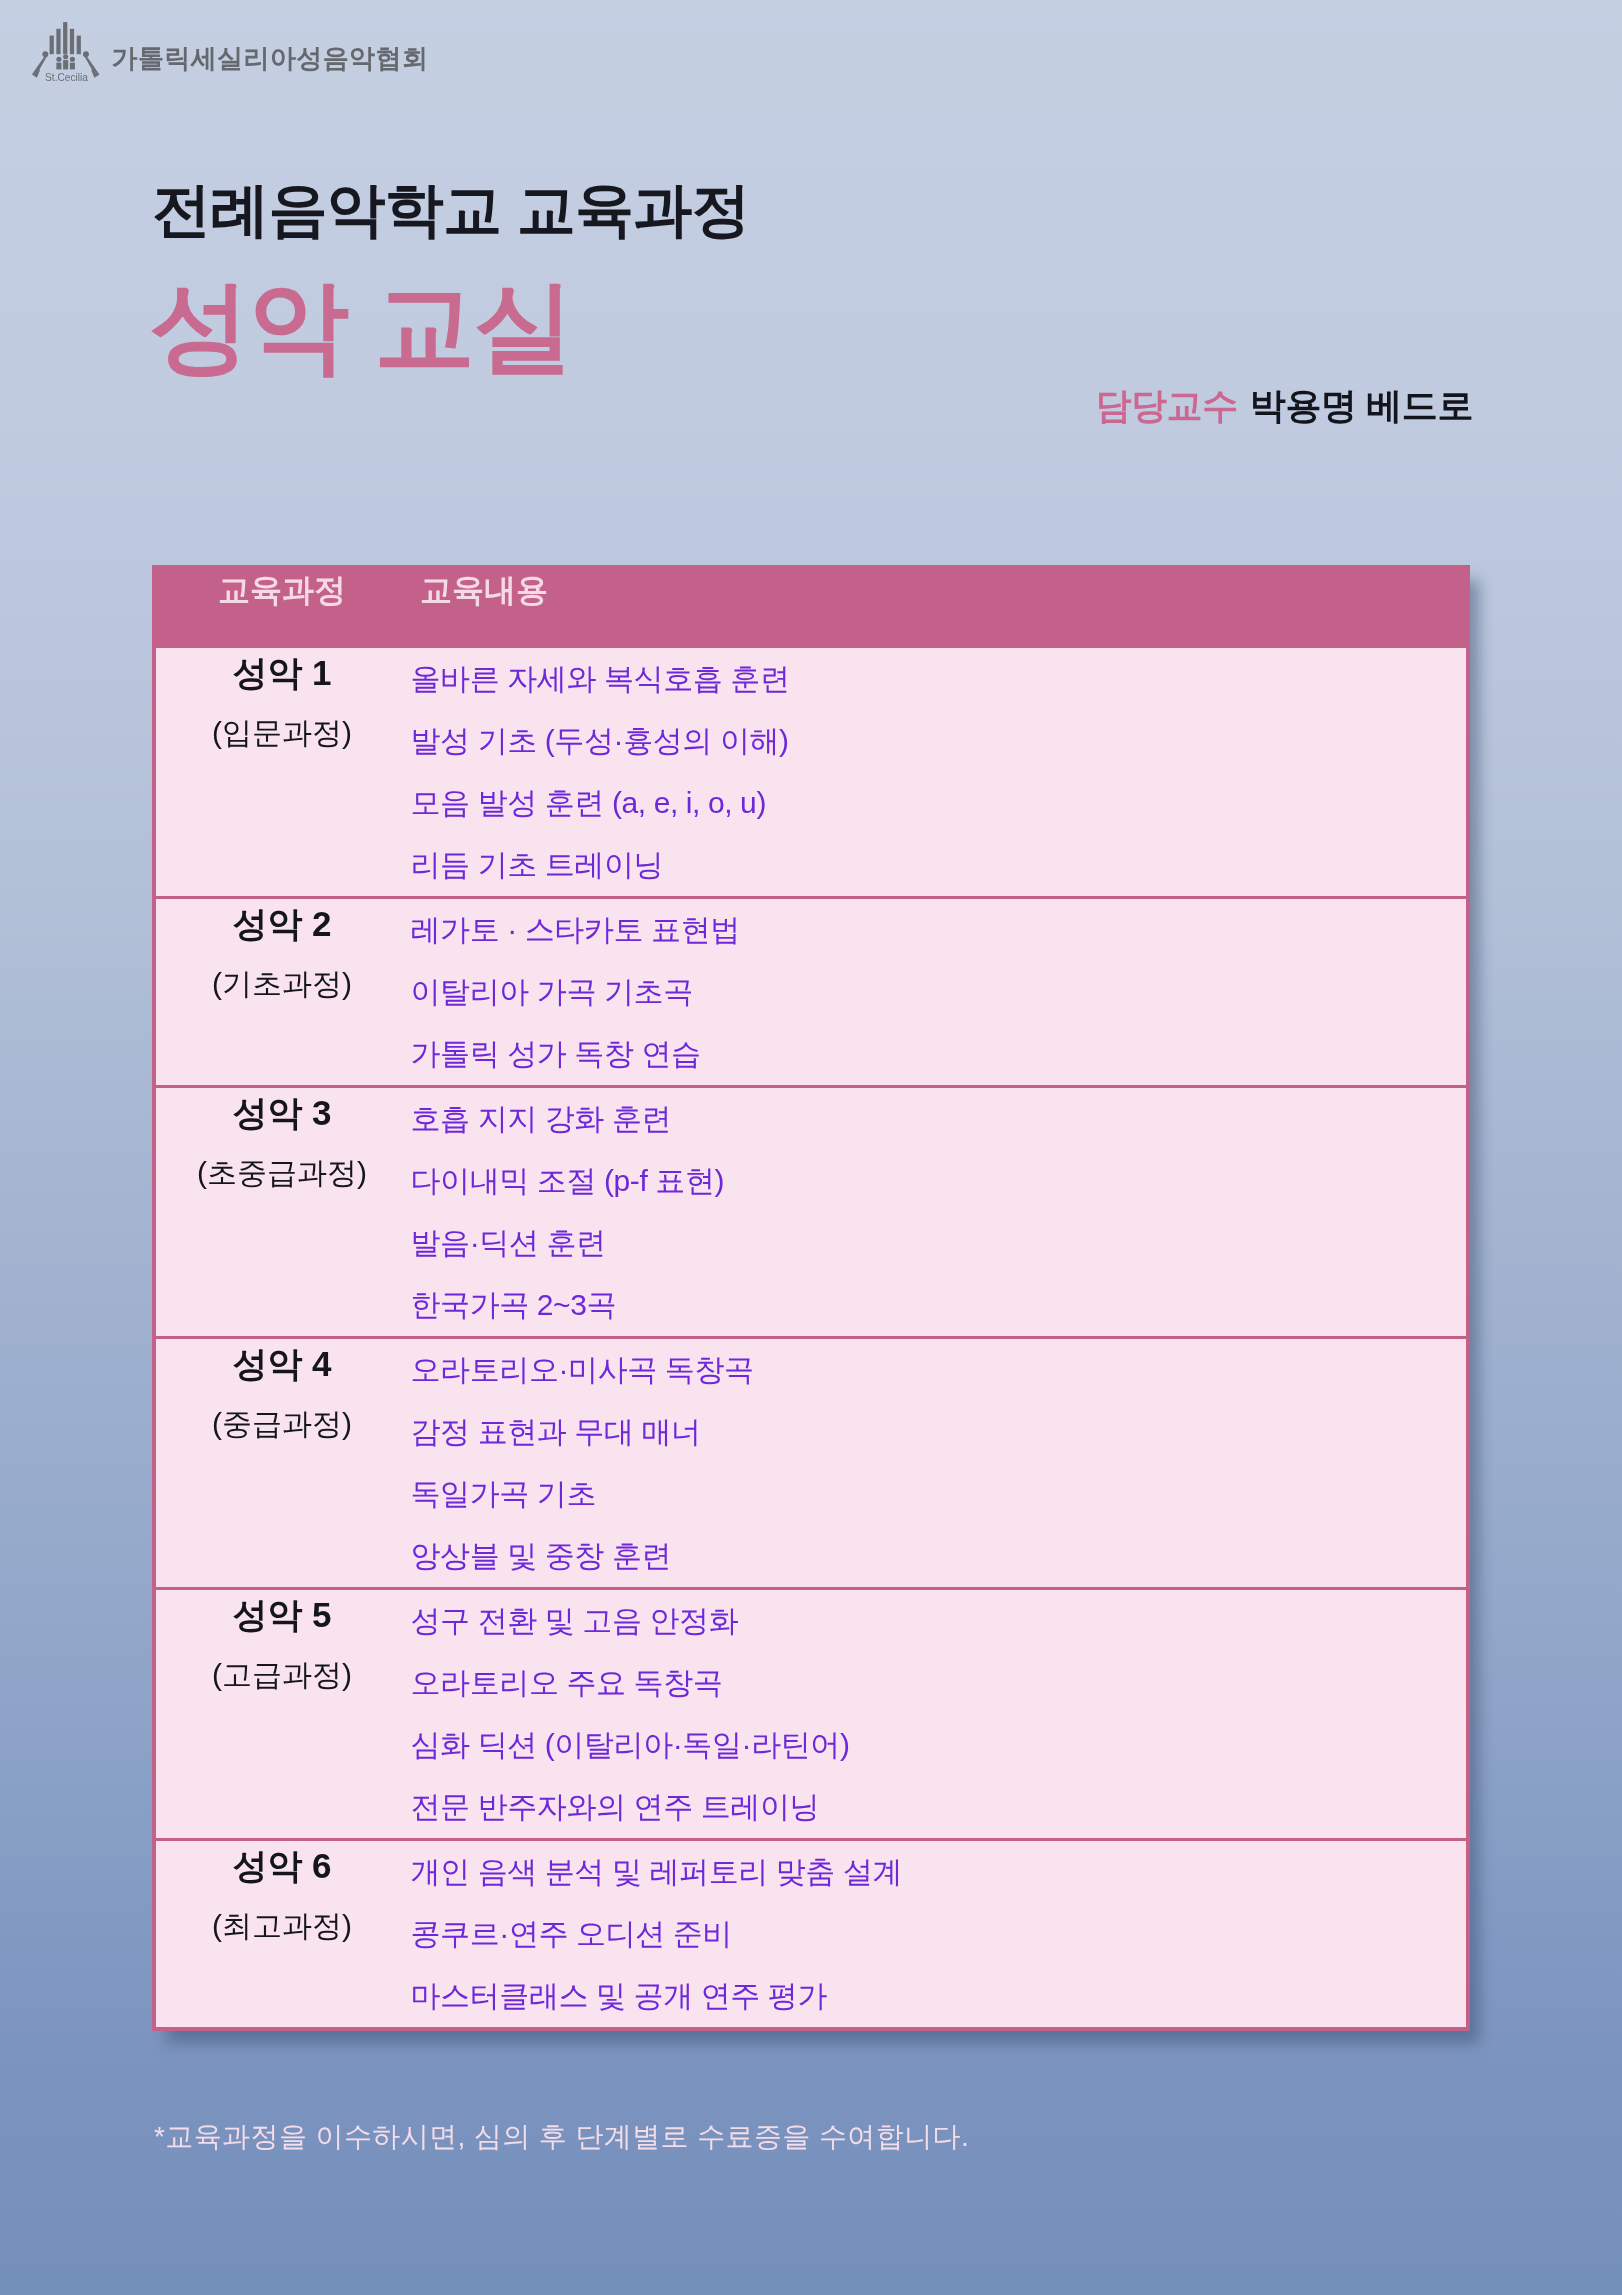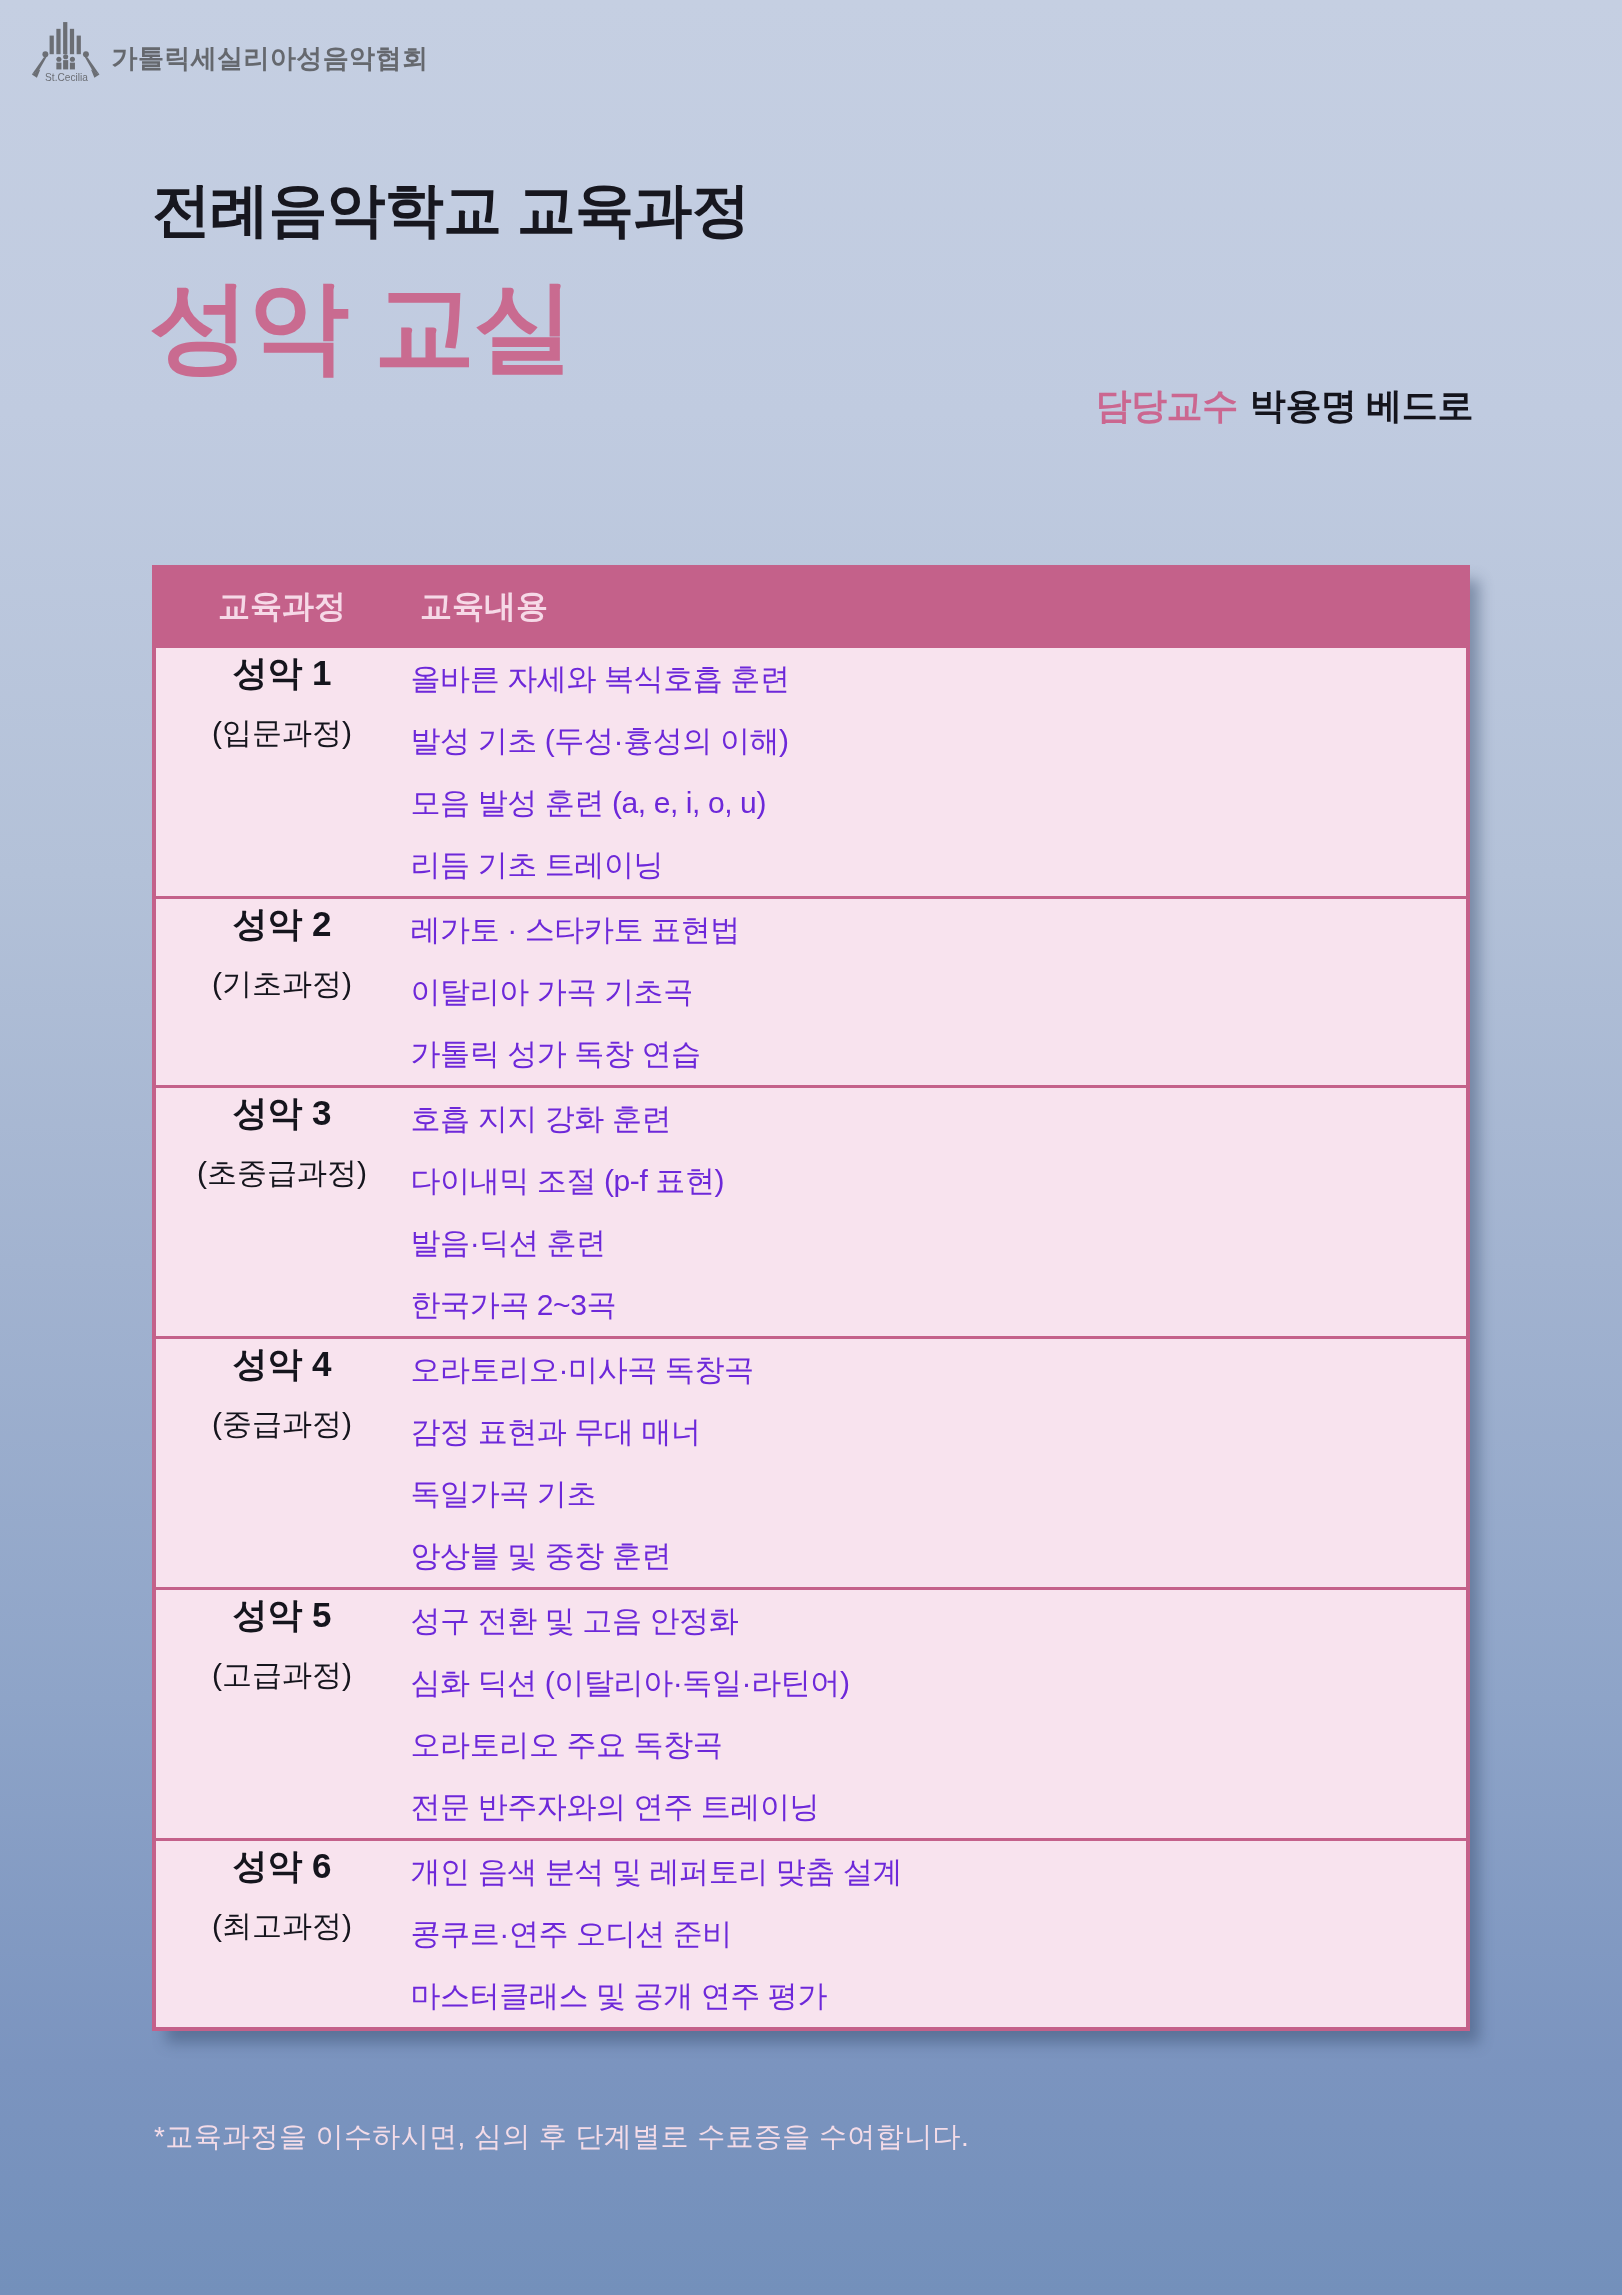--- a/index.html
+++ b/index.html
@@ -46,21 +46,21 @@
 
   
   .table {
     position: absolute; top: 565px; left: 152px;
     width: 1318px; box-sizing: border-box;
     border: 4.2px solid #c4618a;
     background: #f8e3ee;
     box-shadow: 12px 13.5px 13.5px -1.7px rgba(52, 70, 104, 0.45);
   }
   .thead {
-    display: flex; align-items: center;
+    display: flex; 
     height: 76px; background: #c4618a;
     color: #f6d9e7; font-size: 32px; font-weight: 700;
   }
   .th-course { width: 252px; text-align: center; }
   .th-content { flex: 1; padding-left: 12px; }
 
   .trow { display: flex; border-top: 3.4px solid #c4618a; }
   .trow:first-of-type { border-top: none; }
 
   .cell-course {
@@ -178,22 +178,22 @@
     </div>
   </div>
 
   <div class="trow">
     <div class="cell-course">
       <div class="course-name">성악 5</div>
       <div class="course-level">(고급과정)</div>
     </div>
     <div class="cell-items">
       <div class="item">성구 전환 및 고음 안정화</div>
+      <div class="item">오라토리오 주요 독창곡</div>
       <div class="item">심화 딕션 (이탈리아·독일·라틴어)</div>
-      <div class="item">오라토리오 주요 독창곡</div>
       <div class="item">전문 반주자와의 연주 트레이닝</div>
     </div>
   </div>
 
   <div class="trow">
     <div class="cell-course">
       <div class="course-name">성악 6</div>
       <div class="course-level">(최고과정)</div>
     </div>
     <div class="cell-items">

